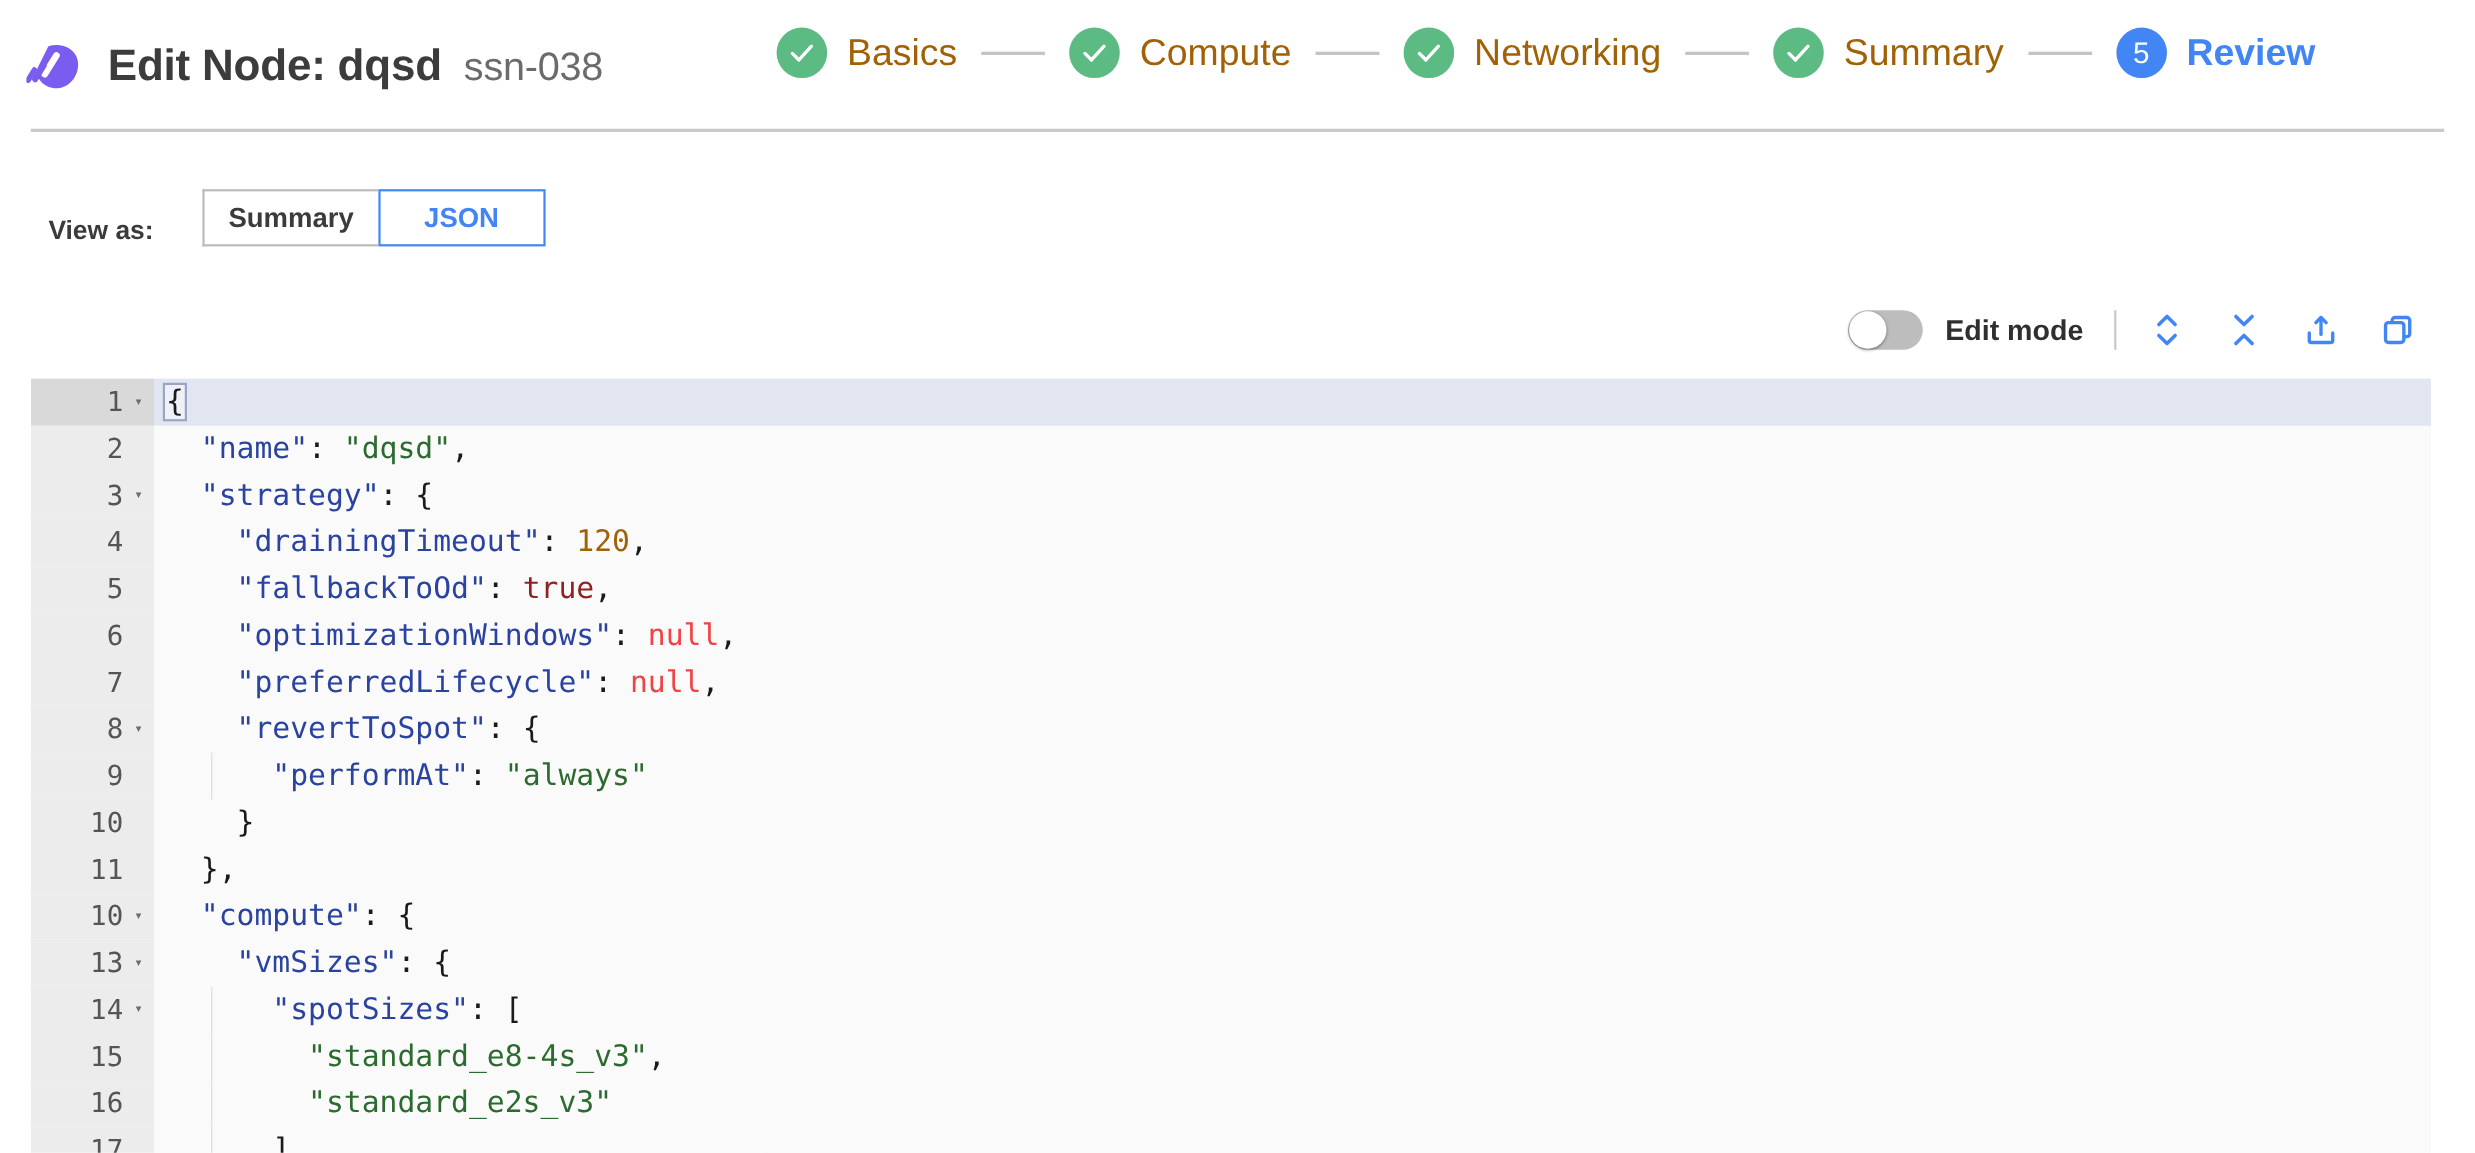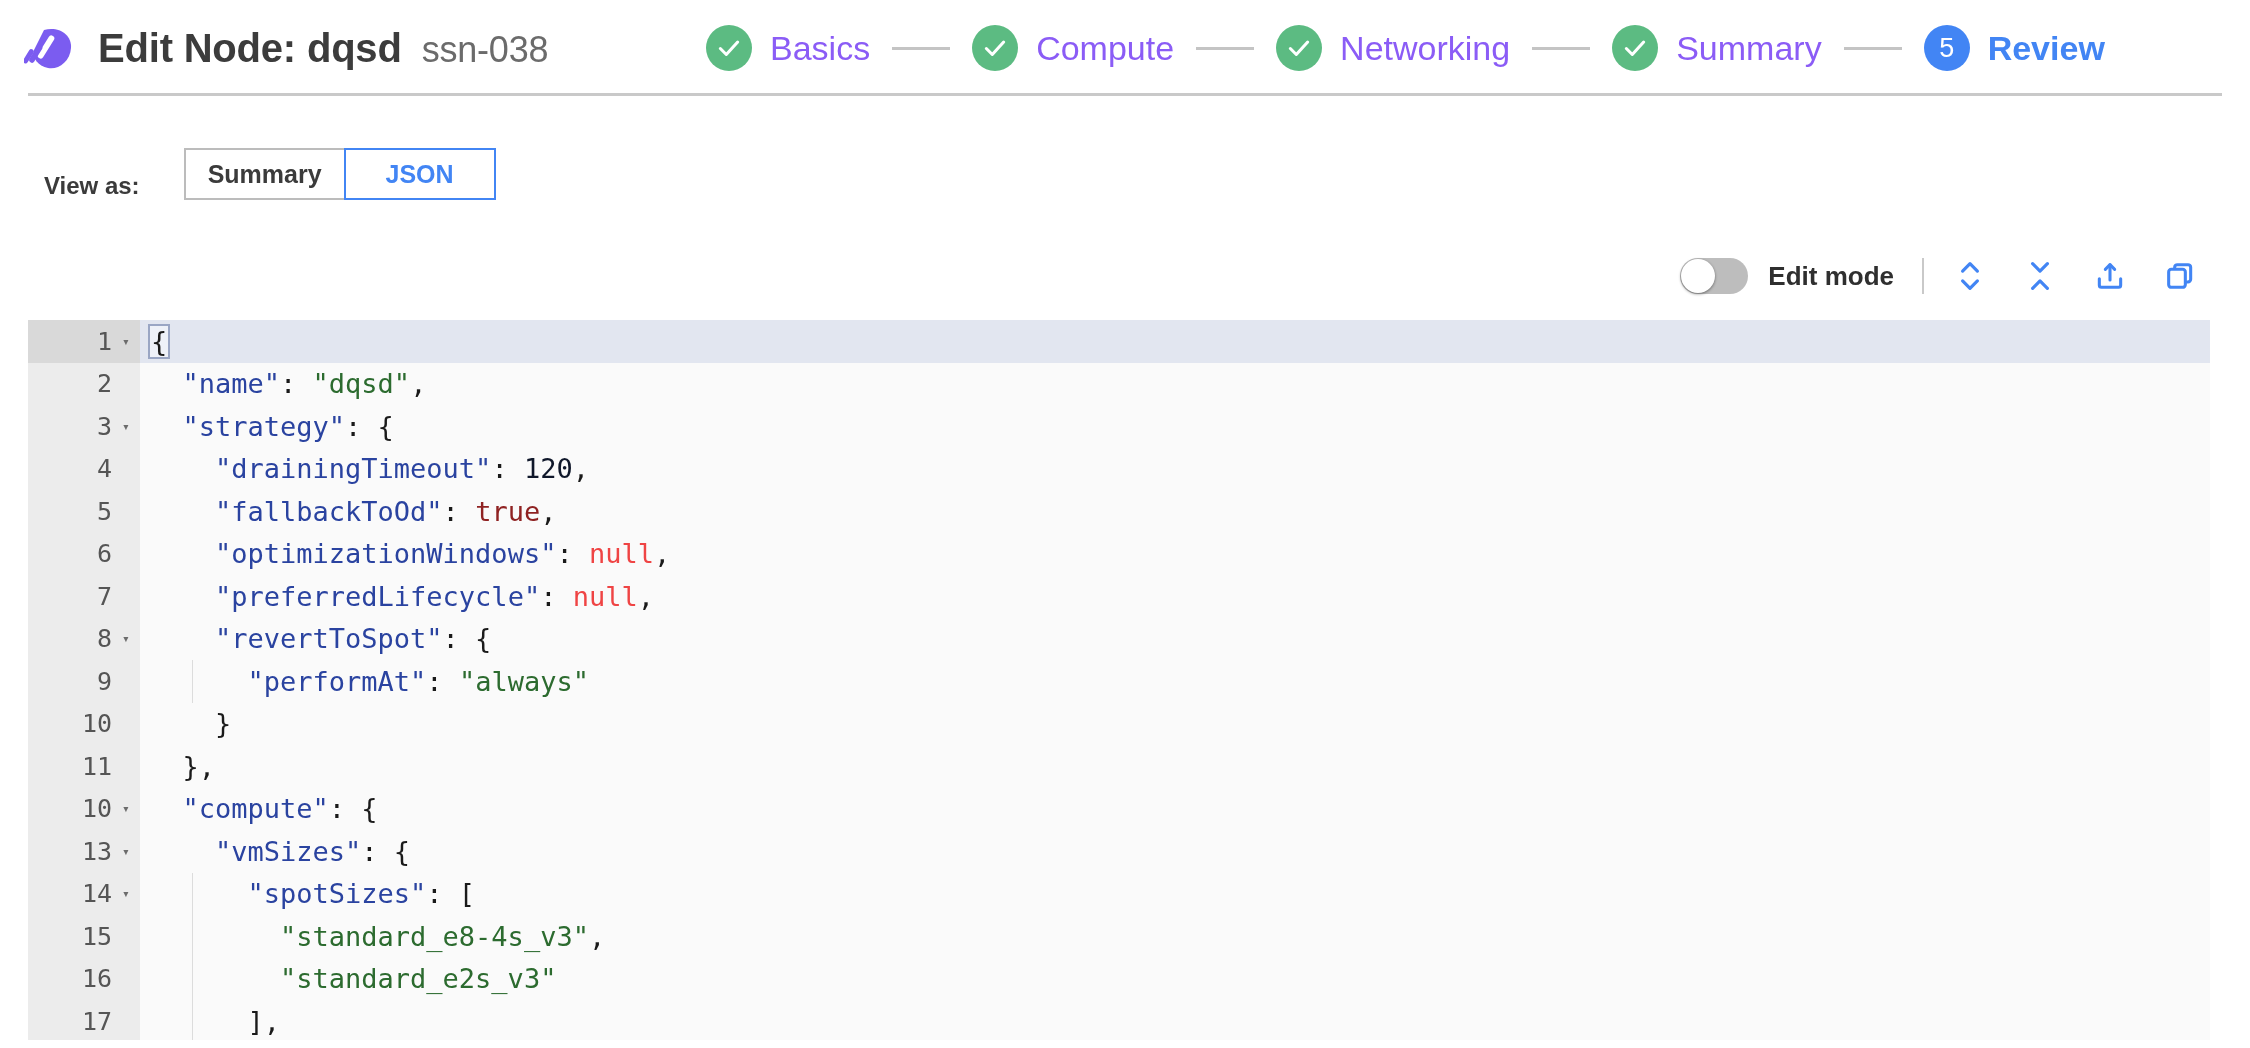--- a/index.html
+++ b/index.html
@@ -6,21 +6,21 @@
   html, body {
     width: 2250px; height: 1048px;
     background: #ffffff;
     font-family: "Liberation Sans", sans-serif;
     overflow: hidden;
   }
 
   
   .header {
     position: relative;
-    height: 96px;
+    height: 120px;
     display: flex;
     align-items: center;
     padding: 0 0 0 24px;
     overflow: hidden;
   }
   .header-underline {
     position: absolute;
     left: 28px; right: 28px; bottom: 0;
     height: 3px;
     background: #c9c9c9;
@@ -82,21 +82,21 @@
   .step-bubble.done { background: #5cbb82; }
   .step-bubble.active { background: #4285f4; }
   .step-bubble.done svg { display: block; }
   .step-num {
     color: #ffffff;
     font-size: 27px;
     font-weight: 400;
   }
   .step-label {
     font-size: 34px;
-    color: #8b5cf6;
+    color: #a16207;
     font-weight: 400;
   }
   .step-label.active {
     color: #4285f4;
     font-weight: 700;
   }
   .step-connector {
     width: 58px;
     height: 3px;
     background: #c4c4c4;
@@ -244,21 +244,21 @@
     overflow: hidden;
   }
   .guide {
     position: absolute;
     top: 0; bottom: 0;
     width: 1px;
     background: #dcdcdc;
   }
   .tok-key   { color: #2a43a0; }
   .tok-str   { color: #2c6b2f; }
-  .tok-num   { color: #0f172a; text-align: center; }
+  .tok-num   { color: #a16207; text-align: center; }
   .tok-bool  { color: #8f2222; }
   .tok-null  { color: #ef4444; }
   .tok-punct { color: #1a1a1a; }
   .brace-match {
     outline: 2px solid #9aa6c4;
     background: #eef1f8;
     padding: 0 1px;
   }
 </style>
 </head>

